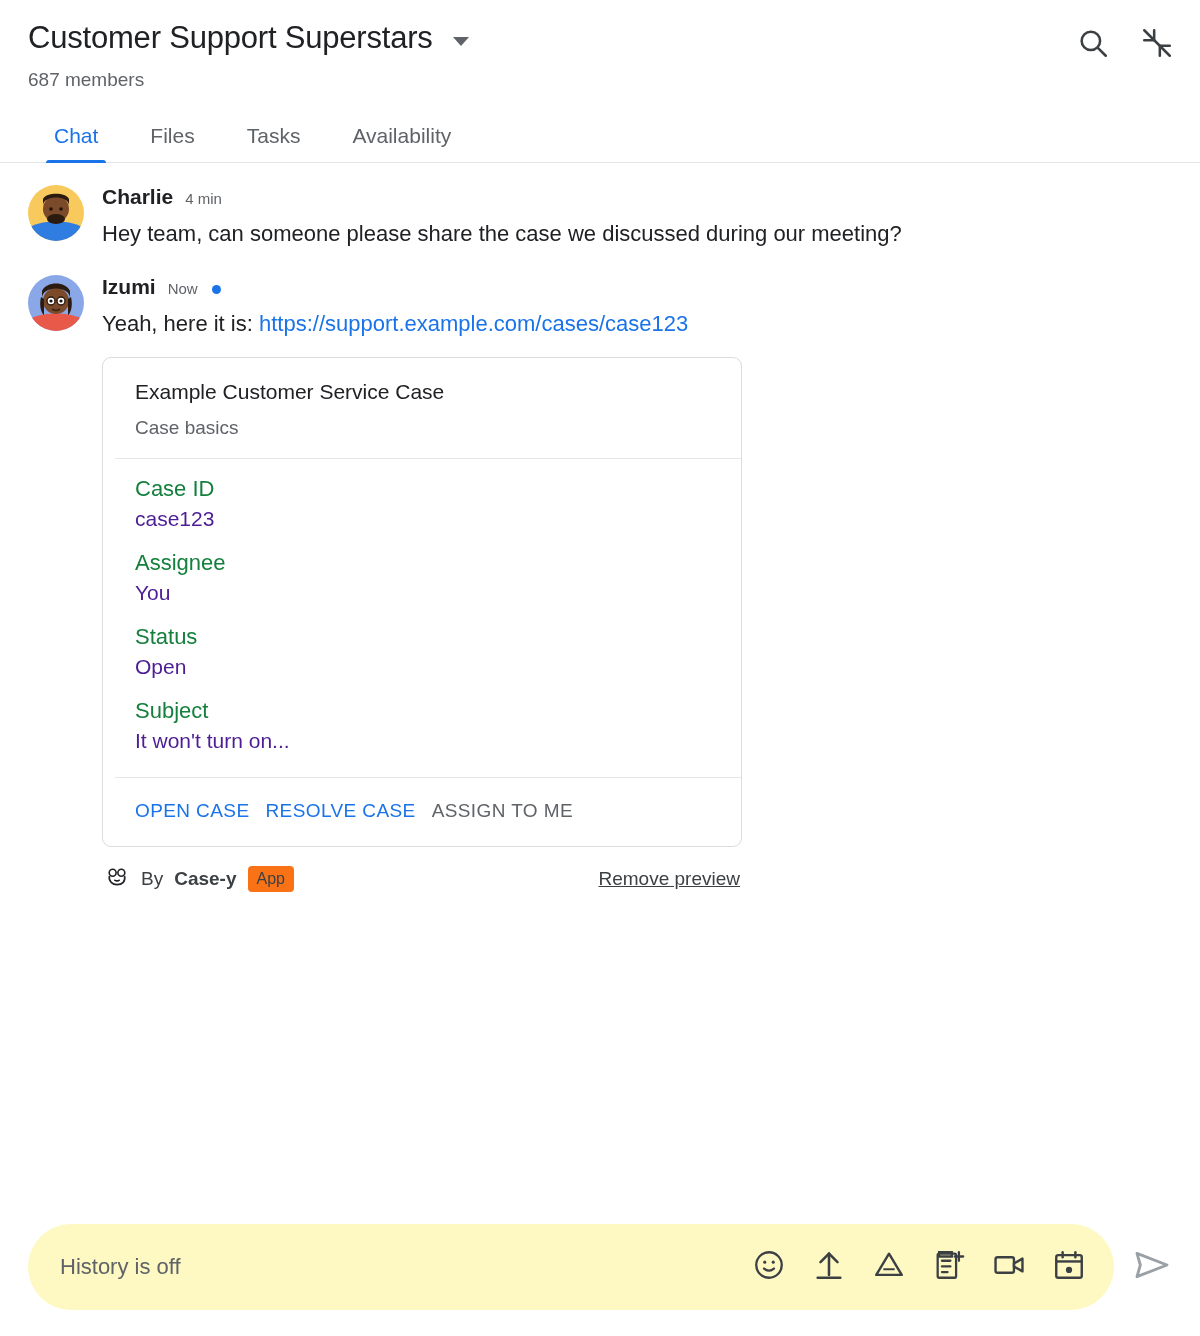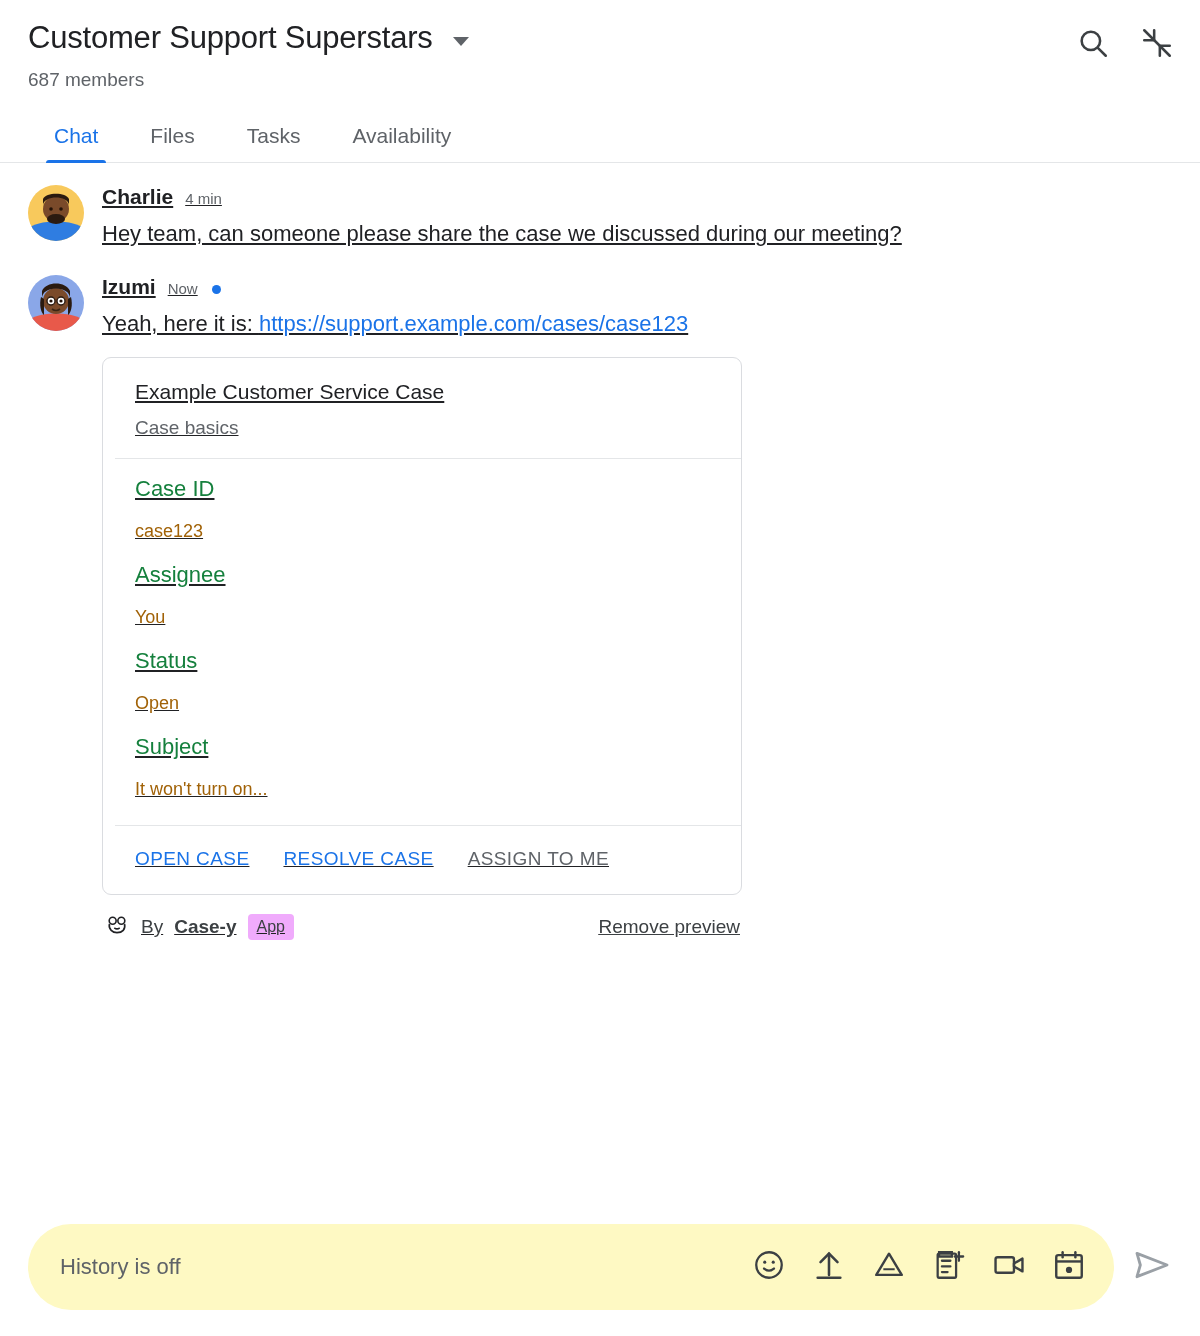--- a/index.html
+++ b/index.html
@@ -93,21 +93,20 @@
   
   .messages {
     flex: 1;
     padding: 22px 28px 0 28px;
     overflow: hidden;
   }
   .msg {
     display: flex;
     gap: 18px;
     margin-bottom: 26px;
-    text-decoration: underline;
   }
   .avatar {
     width: 56px; height: 56px;
     border-radius: 50%;
     flex: 0 0 56px;
     overflow: hidden;
     position: relative;
   }
   .msg-body { flex: 1; min-width: 0; }
   .msg-head {
@@ -173,29 +172,29 @@
     border-bottom: 1px solid #e4e6e8;
   }
   .field { margin-bottom: 18px; }
   .field:last-child { margin-bottom: 0; }
   .field-label {
     font-size: 22px;
     color: #15803d;
     line-height: 24px;
   }
   .field-value {
-    font-size: 18px;
-    color: #a16207;
-    margin-top: 16px;
+    font-size: 21px;
+    color: #4c1d95;
+    margin-top: 4px;
     line-height: 28px;
   }
   .card-actions {
     padding: 22px 20px 24px 20px;
     display: flex;
-    gap: 34px;
+    gap: 16px;
     align-items: flex-end;
   }
   .card-btn {
     font-size: 19px;
     letter-spacing: 0.4px;
     color: #1a73e8;
     cursor: pointer;
     text-transform: uppercase;
     background: none;
     border: none;
@@ -214,21 +213,21 @@
     gap: 32px;
   }
   .byline {
     display: flex;
     align-items: center;
     gap: 11px;
     font-size: 19px;
     color: #3c4043;
   }
   .app-chip {
-    background: #f0abfc;
+    background: #f97316;
     border-radius: 4px;
     font-size: 16px;
     color: #3c4043;
     padding: 3px 9px;
     line-height: 20px;
   }
   .remove-preview {
     margin-left: auto;
     font-size: 19px;
     color: #3c4043;

